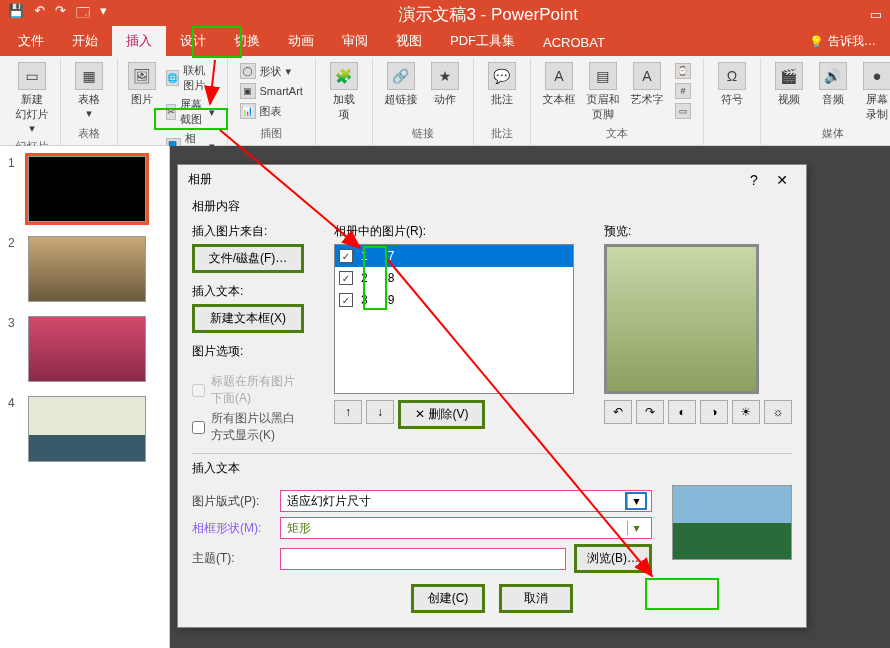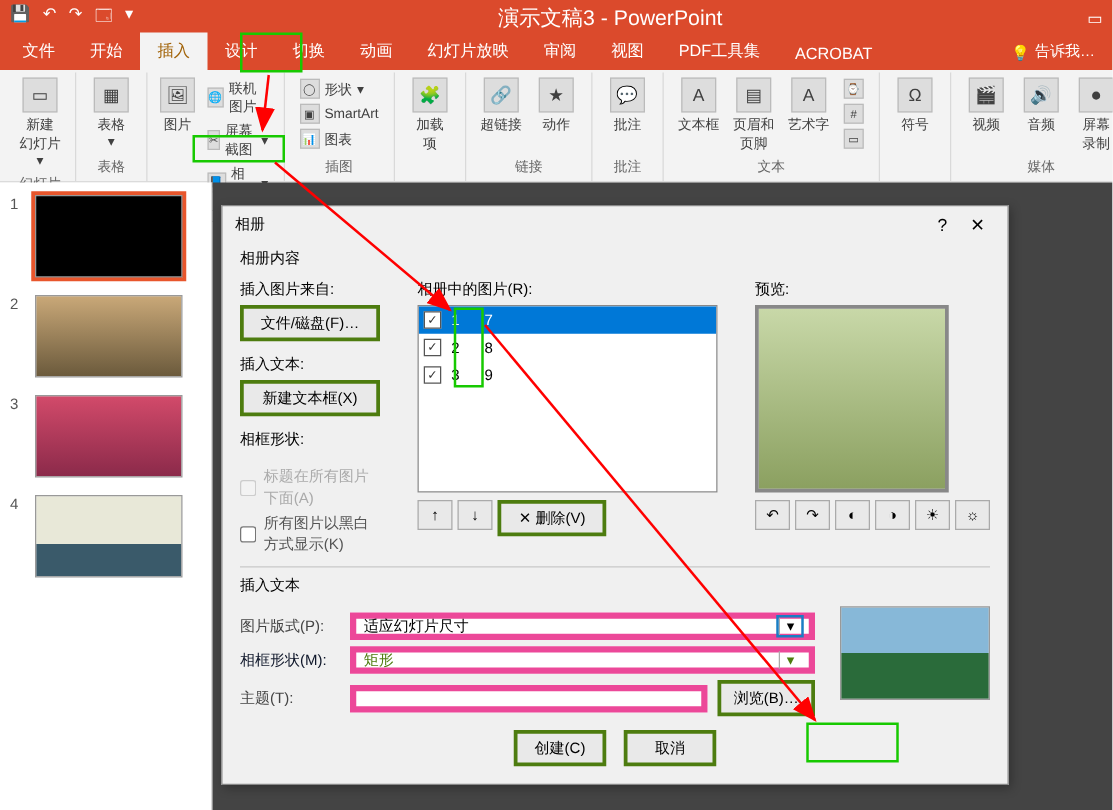--- a/index.html
+++ b/index.html
@@ -6,21 +6,21 @@
 body { font-family: "Microsoft YaHei", "Segoe UI", sans-serif; font-size: 12px; background: #fff; width: 890px; height: 648px; overflow: hidden; position: relative; }
 
 .titlebar { background: #db4a2c; height: 28px; display: flex; align-items: center; color: #fff; padding: 0 8px; }
 .titlebar .qat { display: flex; gap: 10px; font-size: 13px; }
 .titlebar .qat span { cursor: pointer; }
 .titlebar .title { flex: 1; text-align: center; font-size: 17px; }
 .titlebar .winbtn { font-size: 13px; }
 
 .tabbar { background: #db4a2c; height: 28px; display: flex; align-items: flex-end; color: #fff; padding: 0 4px; }
 .tabbar .tab { padding: 6px 14px; font-size: 13px; cursor: pointer; }
-.tabbar .tab.active { background: #f3f3f3; color: #a16207; }
+.tabbar .tab.active { background: #f3f3f3; color: #be185d; }
 .tabbar .tell { margin-left: auto; padding: 6px 10px; font-size: 12px; display: flex; align-items: center; gap: 4px; }
 
 .ribbon { background: #f3f3f3; height: 90px; border-bottom: 1px solid #d4d4d4; display: flex; padding: 2px 4px 0; }
 .rgroup { border-right: 1px solid #d9d9d9; padding: 2px 6px 0; display: flex; flex-direction: column; height: 100%; }
 .rgroup .label { text-align: center; font-size: 11px; color: #666; margin-top: auto; padding: 2px 0 4px; }
 .rctrl { display: flex; }
 .bigbtn { display: flex; flex-direction: column; align-items: center; width: 44px; padding: 2px 4px; cursor: pointer; font-size: 11px; color: #404040; text-align: center; }
 .bigbtn .ic { width: 28px; height: 28px; background: #ddd; border: 1px solid #bbb; margin-bottom: 2px; display: flex; align-items: center; justify-content: center; font-size: 14px; }
 .smallbtns { display: flex; flex-direction: column; gap: 2px; padding: 2px; }
 .smallbtn { display: flex; align-items: center; gap: 4px; padding: 1px 4px; cursor: pointer; font-size: 11px; color: #404040; }
@@ -51,21 +51,21 @@
 .listbox .ck { width: 14px; height: 14px; border: 1px solid #555; background: #fff; display: inline-flex; align-items: center; justify-content: center; font-size: 10px; color: #333; }
 .preview { border: 3px solid #888; width: 155px; height: 150px; background: linear-gradient(#c8d8a8, #8ba060); display:flex; align-items:center; justify-content:center; color:#555; }
 .prev-thumb { width: 120px; height: 75px; background: linear-gradient(#87b8d8 50%, #2a6b3a 50%); border: 1px solid #999; }
 .tools { display: flex; gap: 4px; margin-top: 6px; }
 .tools .tb { width: 28px; height: 24px; border: 1px solid #aaa; background: #e9e9e9; cursor: pointer; display: inline-flex; align-items: center; justify-content: center; font-size: 12px; }
 .opts { margin-top: 6px; }
 .opts label { display: flex; align-items: center; gap: 6px; font-size: 12px; color: #555; margin: 3px 0; }
 .hr { border-top: 1px solid #c8c8c8; margin: 6px 0; }
 .formrow { display: flex; align-items: center; gap: 8px; margin: 5px 0; font-size: 12px; }
 .formrow .flabel { width: 80px; color: #444; }
-.combo { border: 5px solid #ec4899; background: #fff; height: 22px; flex: 1; padding: 2px 6px; display: flex; align-items: center; justify-content: space-between; }
+.combo { border: 1px solid #ec4899; background: #fff; height: 22px; flex: 1; padding: 2px 6px; display: flex; align-items: center; justify-content: space-between; }
 .combo .dd { width: 18px; text-align: center; border-left: 1px solid #aaa; cursor: pointer; }
 .dlg-footer { display: flex; justify-content: center; gap: 14px; padding: 6px 2px; }
 .dlg-footer .winbtn2 { min-width: 74px; }
 
 
 .anno { position: absolute; border: 2px solid #17c900; pointer-events: none; }
 .arrow-red { position: absolute; pointer-events: none; }
 </style>
 </head>
 <body>
@@ -82,21 +82,20 @@
   <div class="winbtn">▭</div>
 </div>
 
 <div class="tabbar">
   <div class="tab">文件</div>
   <div class="tab">开始</div>
   <div class="tab active">插入</div>
   <div class="tab">设计</div>
   <div class="tab">切换</div>
   <div class="tab">动画</div>
-  <div class="tab">幻灯片放映</div>
   <div class="tab">审阅</div>
   <div class="tab">视图</div>
   <div class="tab">PDF工具集</div>
   <div class="tab">ACROBAT</div>
   <div class="tell">💡 <span>告诉我…</span></div>
 </div>
 
 <div class="ribbon">
   <div class="rgroup">
     <div class="rctrl">
@@ -271,21 +270,21 @@
     <span class="btn">✕</span>
   </div>
   <div class="body">
     <div class="dlg-section">相册内容</div>
     <div class="dlg-row">
       <div class="dlg-col" style="width:180px">
         <div class="lbl">插入图片来自:</div>
         <button class="winbtn2">文件/磁盘(F)…</button>
         <div class="lbl" style="margin-top:10px">插入文本:</div>
         <button class="winbtn2">新建文本框(X)</button>
-        <div class="lbl" style="margin-top:10px">相框形状:</div>
+        <div class="lbl" style="margin-top:10px">图片选项:</div>
         <div class="opts">
           <label>
               <input type="checkbox" disabled="" style=""> 
               <span style="color:#aaa">标题在所有图片下面(A)</span>
             </label>
           <label>
               <input type="checkbox" style=""> 
               <span>所有图片以黑白方式显示(K)</span>
             </label>
         </div>
@@ -334,21 +333,21 @@
     <div style="display:flex;gap:20px">
       <div style="flex:1">
         <div class="formrow">
           <span class="flabel">图片版式(P):</span>
           <div class="combo">
               <span>适应幻灯片尺寸</span>
               <span class="dd" style="outline:2px solid #1a7dc4">▾</span>
             </div>
         </div>
         <div class="formrow">
-          <span class="flabel" style="color:#0f172a">相框形状(M):</span>
+          <span class="flabel" style="color:#8b5cf6">相框形状(M):</span>
           <div class="combo" style="color:#4d7c0f">
               <span>矩形</span>
               <span class="dd">▾</span>
             </div>
         </div>
         <div class="formrow">
           <span class="flabel">主题(T):</span>
           <div class="combo">
               <span></span>
             </div>

